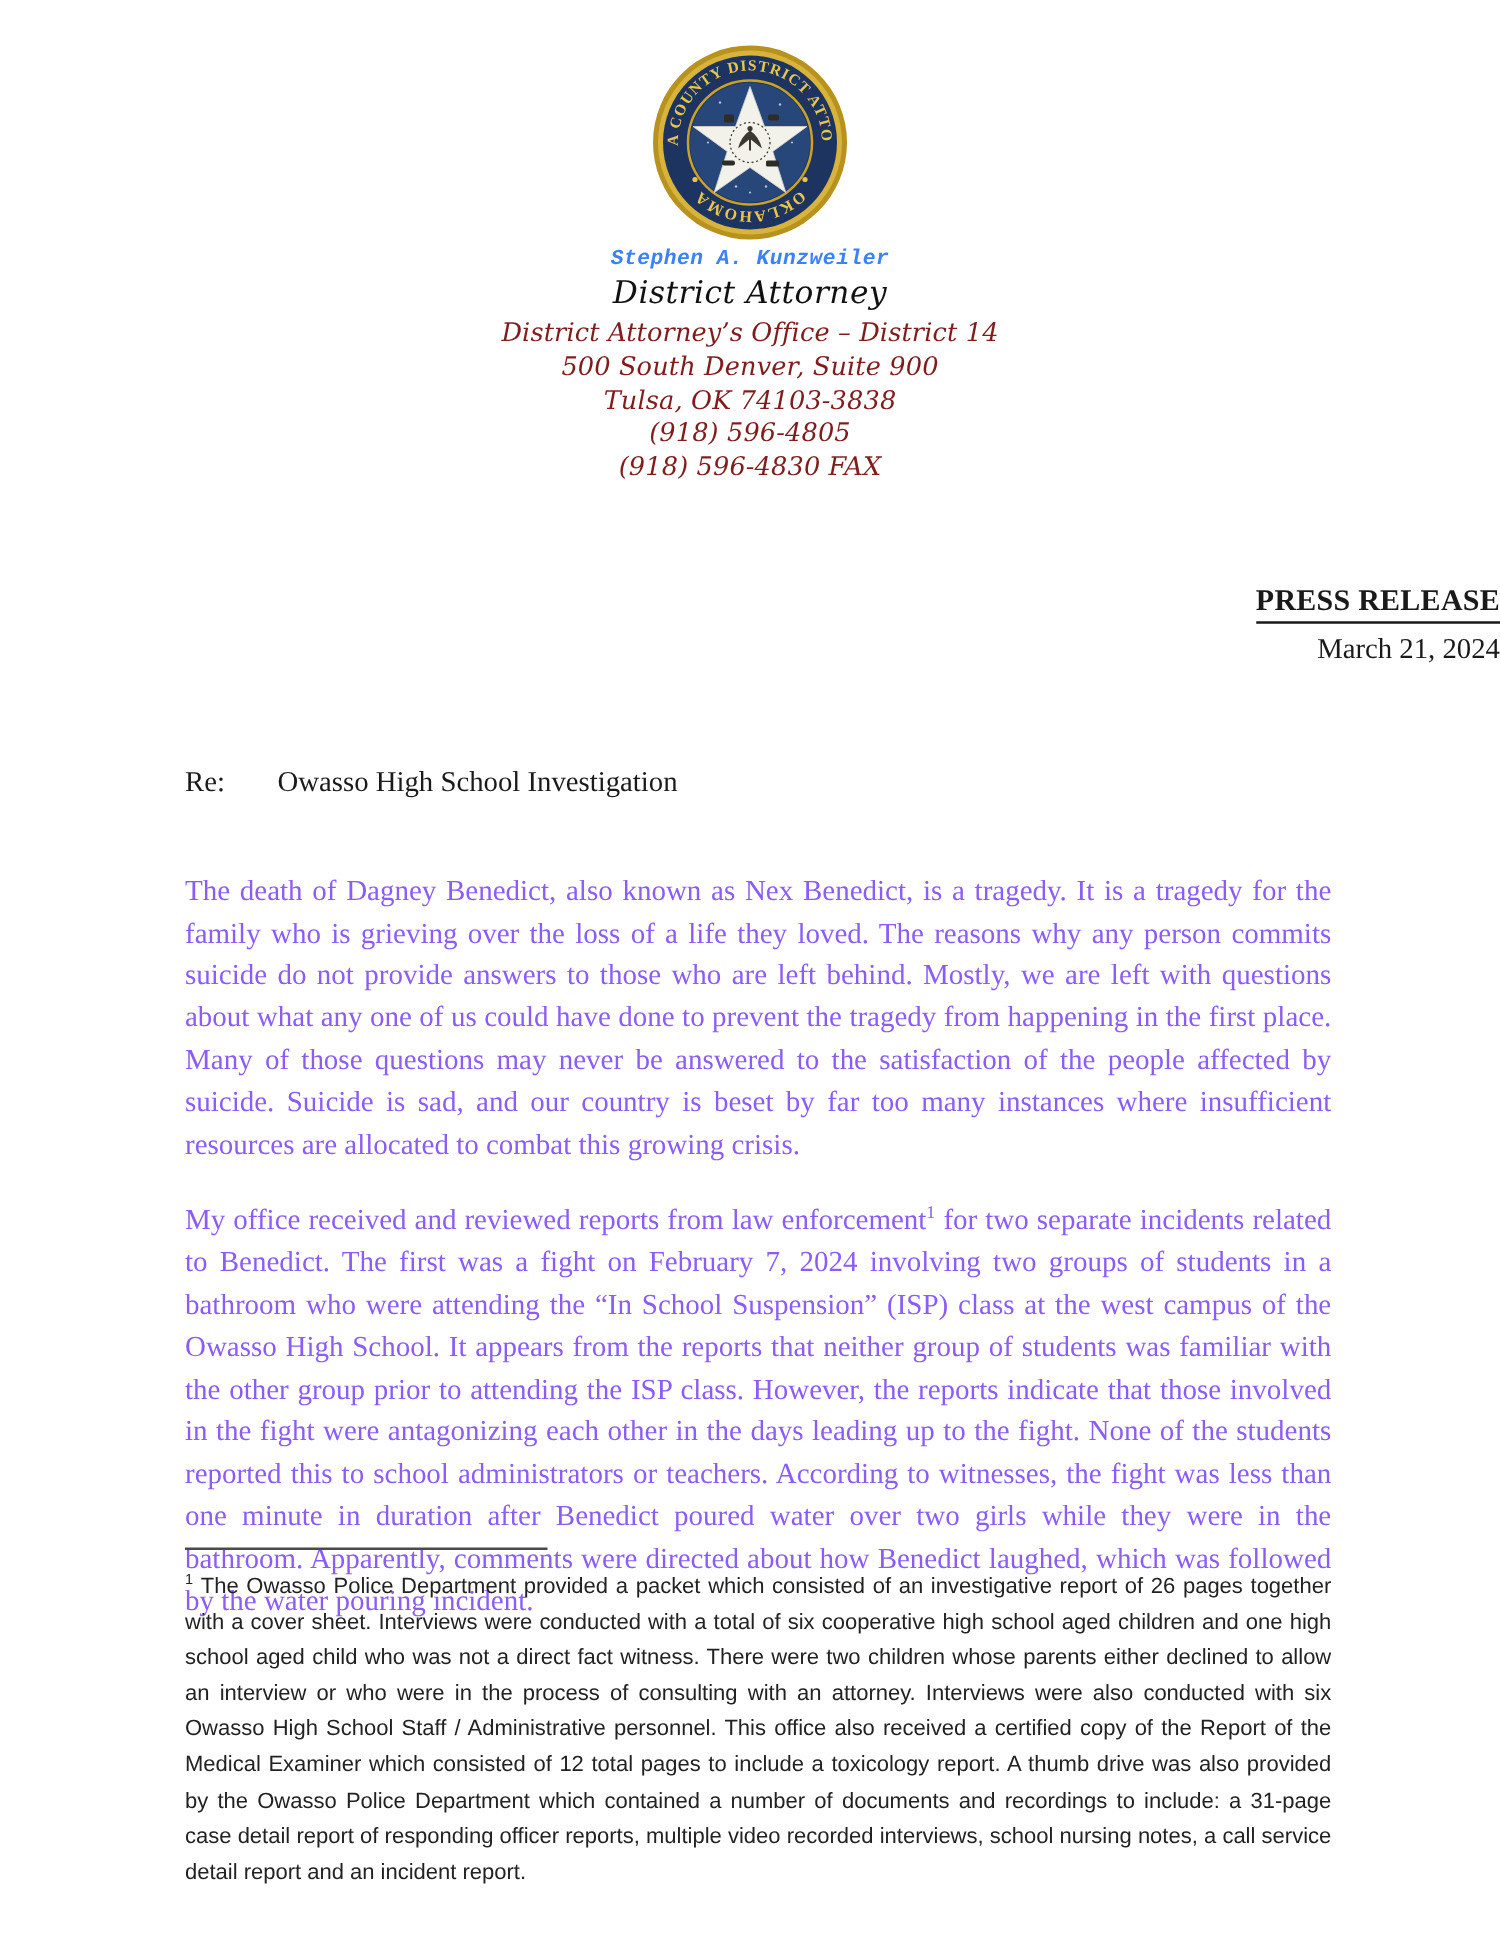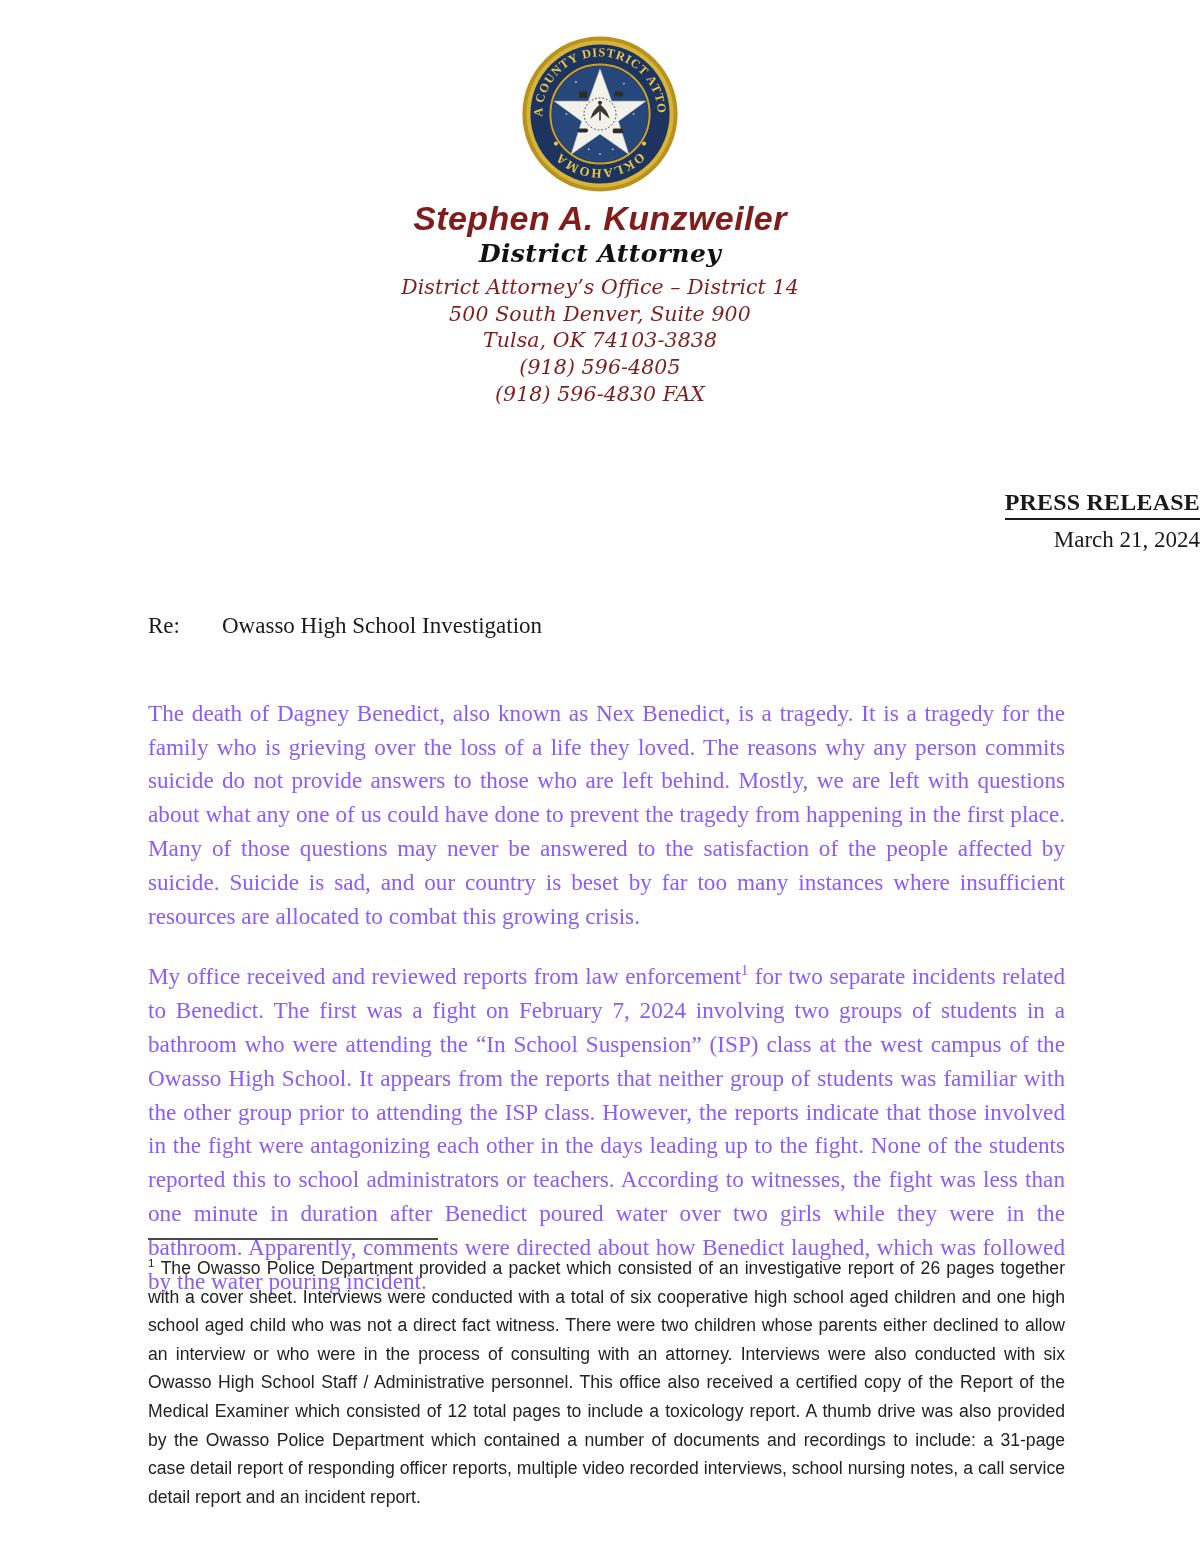--- a/index.html
+++ b/index.html
@@ -38,32 +38,32 @@
     height: 168px;
   }
 
   .seal {
     width: 160px;
     height: 160px;
     display: block;
   }
 
   .lh-name {
-    font-family: Liberation Sans, sans-serif;
+    font-family: Liberation Mono, monospace;
     font-weight: bold;
     font-style: italic;
-    font-size: 34px;
+    font-size: 17px;
     letter-spacing: 0.4px;
     line-height: 1.22;
-    color: #7f1d1d;
+    color: #3b82f6;
   }
 
   .lh-title {
     font-family: "DejaVu Serif", "Liberation Serif", serif;
-    font-weight: bold;
+    font-weight: normal;
     font-style: italic;
     font-size: 25px;
     letter-spacing: 0.4px;
     line-height: 1.22;
     color: #111111;
     margin-bottom: 4px;
   }
 
   .lh-line {
     font-family: "DejaVu Serif", "Liberation Serif", serif;

